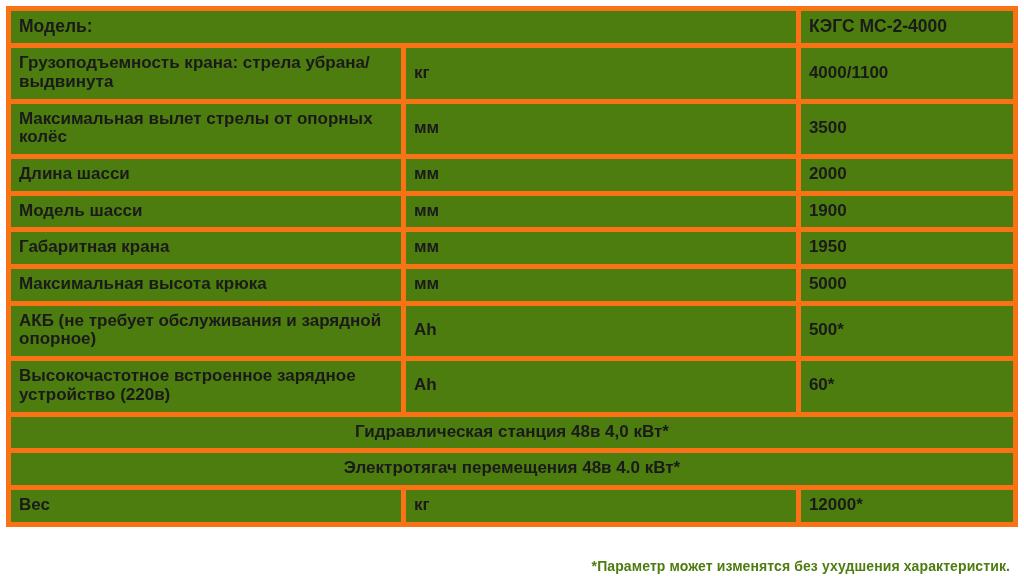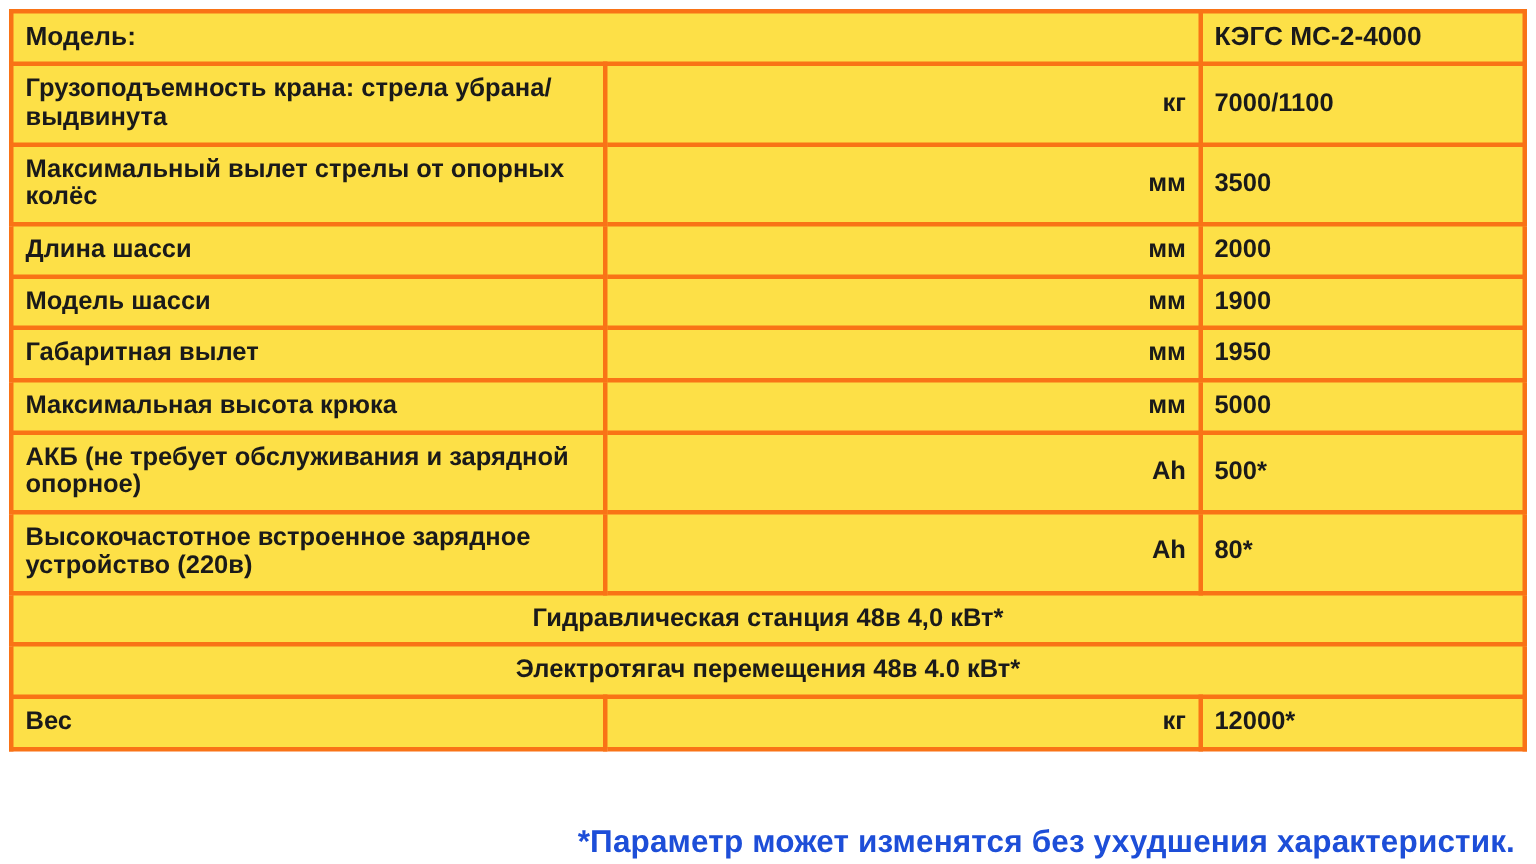--- a/index.html
+++ b/index.html
@@ -20,106 +20,106 @@
     position: relative;
     box-sizing: border-box;
   }
   table.spec {
     border-collapse: collapse;
     width: 1012px;
     margin: 6px 0 0 6px;
     table-layout: fixed;
   }
   table.spec td {
-    border: 3px solid #f97316;
+    border: 5px solid #f97316;
     font-weight: bold;
     font-size: 17px;
     line-height: 1.1;
     padding: 6px 8px 7px 8px;
     vertical-align: middle;
-    background: #fde047;
+    background: #4d7c0f;
   }
   td.label {
     text-align: left;
     width: 754px;
   }
   td.unit {
-    text-align: right;
+    text-align: left;
     width: 54px;
   }
   td.value {
     text-align: left;
     width: 192px;
   }
   td.full {
     text-align: center;
     margin-top: 16px;
   }
   tr.header td {
     font-size: 17.5px;
   }
   .footnote {
     position: absolute;
     right: 14px;
     bottom: 8px;
-    font-size: 21px;
+    font-size: 14px;
     font-weight: bold;
-    color: #1d4ed8;
+    color: #4d7c0f;
     letter-spacing: 0.1px;
   }
 </style>
 </head>
 <body>
 
 <div class="page">
   <table class="spec">
     <tbody>
         <tr class="header">
           <td class="label" colspan="2">Модель:</td>
           <td class="value">КЭГС МС-2-4000</td>
         </tr>
         <tr>
           <td class="label">Грузоподъемность крана: стрела убрана/выдвинута</td>
           <td class="unit">кг</td>
-          <td class="value">7000/1100</td>
+          <td class="value">4000/1100</td>
         </tr>
         <tr>
-          <td class="label">Максимальный вылет стрелы от опорных колёс</td>
+          <td class="label">Максимальная вылет стрелы от опорных колёс</td>
           <td class="unit">мм</td>
           <td class="value">3500</td>
         </tr>
         <tr>
           <td class="label">Длина шасси</td>
           <td class="unit">мм</td>
           <td class="value">2000</td>
         </tr>
         <tr>
           <td class="label">Модель шасси</td>
           <td class="unit">мм</td>
           <td class="value">1900</td>
         </tr>
         <tr>
-          <td class="label">Габаритная вылет</td>
+          <td class="label">Габаритная крана</td>
           <td class="unit">мм</td>
           <td class="value">1950</td>
         </tr>
         <tr>
           <td class="label">Максимальная высота крюка</td>
           <td class="unit">мм</td>
           <td class="value">5000</td>
         </tr>
         <tr>
           <td class="label">АКБ (не требует обслуживания и зарядной опорное)</td>
           <td class="unit">Ah</td>
           <td class="value">500*</td>
         </tr>
         <tr>
           <td class="label">Высокочастотное встроенное зарядное устройство (220в)</td>
           <td class="unit">Ah</td>
-          <td class="value">80*</td>
+          <td class="value">60*</td>
         </tr>
         <tr>
           <td class="full" colspan="3">Гидравлическая станция 48в 4,0 кВт*</td>
         </tr>
         <tr>
           <td class="full" colspan="3">Электротягач перемещения 48в 4.0 кВт*</td>
         </tr>
         <tr>
           <td class="label">Вес</td>
           <td class="unit">кг</td>

